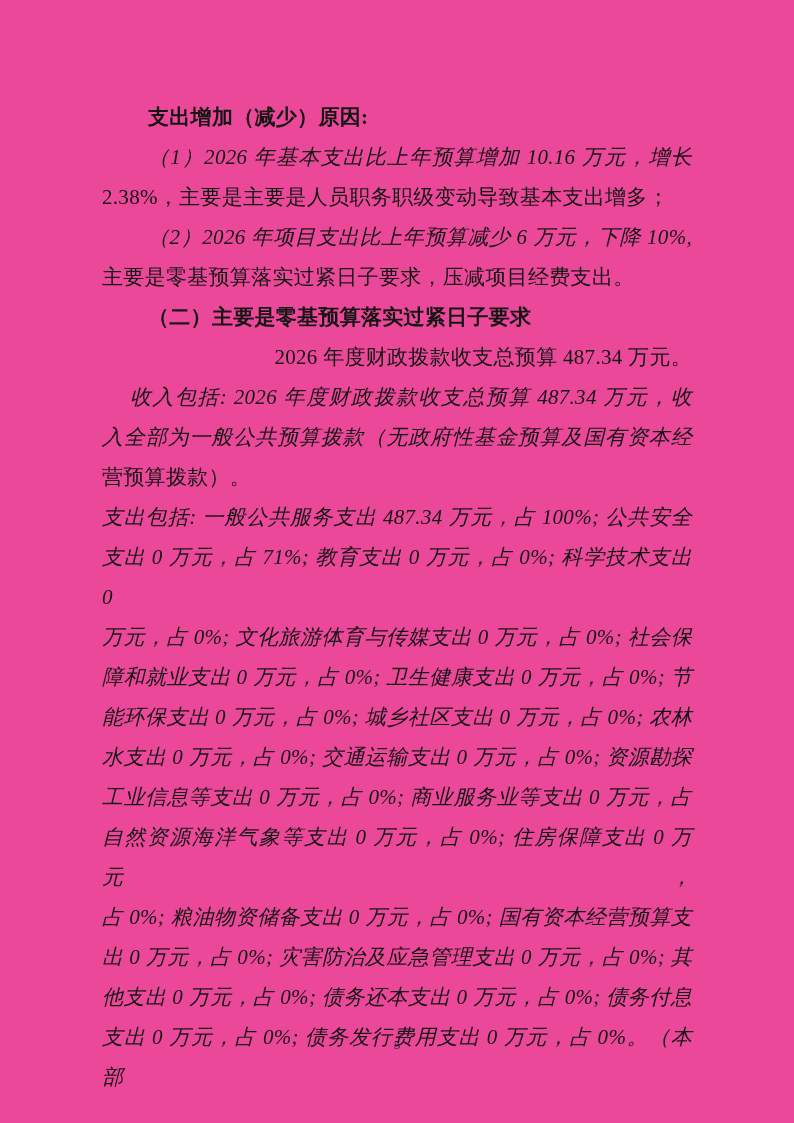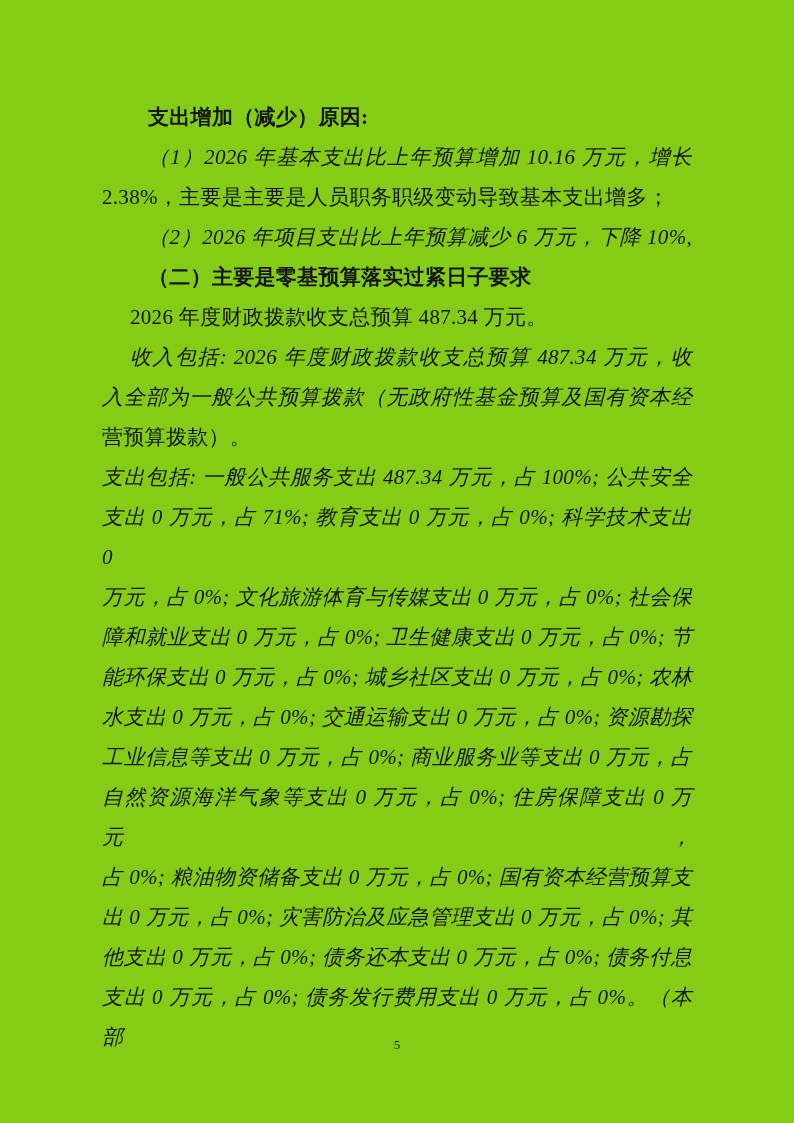--- a/index.html
+++ b/index.html
@@ -4,21 +4,21 @@
 <style>
   html, body {
     margin: 0;
     padding: 0;
     background: #ffffff;
   }
   .page {
     position: relative;
     width: 794px;
     height: 1123px;
-    background: #84cc16;
+    background: #ec4899;
     overflow: hidden;
     font-family: "Liberation Serif", "DejaVu Serif", serif;
     color: #151515;
   }
   .content {
     position: absolute;
     top: 97px;
     left: 0;
     right: 0;
     padding: 0 102px;
@@ -33,21 +33,21 @@
   }
   .line.fill {
     text-align: justify;
     text-align-last: justify;
     font-style: italic;
   }
   .line.h {
     font-weight: 700;
   }
   .line.i2 { padding-left: 46px; }
-  .line.i1 { padding-left: 28px; }
+  .line.i1 { padding-left: 28px; text-align: right; }
   .page-number {
     position: absolute;
     top: 1036px;
     left: 0;
     width: 100%;
     text-align: center;
     font-size: 13px;
     line-height: 18px;
     color: #222222;
   }
@@ -55,20 +55,21 @@
 </head>
 <body>
 
 <div class="page">
   <div class="content">
 
   <div class="line h i2">支出增加（减少）原因:</div>
       <div class="line i2 fill">（1）2026 年基本支出比上年预算增加 10.16 万元，增长</div>
       <div class="line">2.38%，主要是主要是人员职务职级变动导致基本支出增多；</div>
       <div class="line i2 fill">（2）2026 年项目支出比上年预算减少 6 万元，下降 10%,</div>
+      <div class="line">主要是零基预算落实过紧日子要求，压减项目经费支出。</div>
       <div class="line h i2">（二）主要是零基预算落实过紧日子要求</div>
       <div class="line i1">2026 年度财政拨款收支总预算 487.34 万元。</div>
       <div class="line i1 fill">收入包括: 2026 年度财政拨款收支总预算 487.34 万元，收</div>
       <div class="line fill">入全部为一般公共预算拨款（无政府性基金预算及国有资本经</div>
       <div class="line">营预算拨款）。</div>
       <div class="line fill">支出包括: 一般公共服务支出 487.34 万元，占 100%; 公共安全</div>
       <div class="line fill">支出 0 万元，占 71%; 教育支出 0 万元，占 0%; 科学技术支出 0</div>
       <div class="line fill">万元，占 0%; 文化旅游体育与传媒支出 0 万元，占 0%; 社会保</div>
       <div class="line fill">障和就业支出 0 万元，占 0%; 卫生健康支出 0 万元，占 0%; 节</div>
       <div class="line fill">能环保支出 0 万元，占 0%; 城乡社区支出 0 万元，占 0%; 农林</div>

